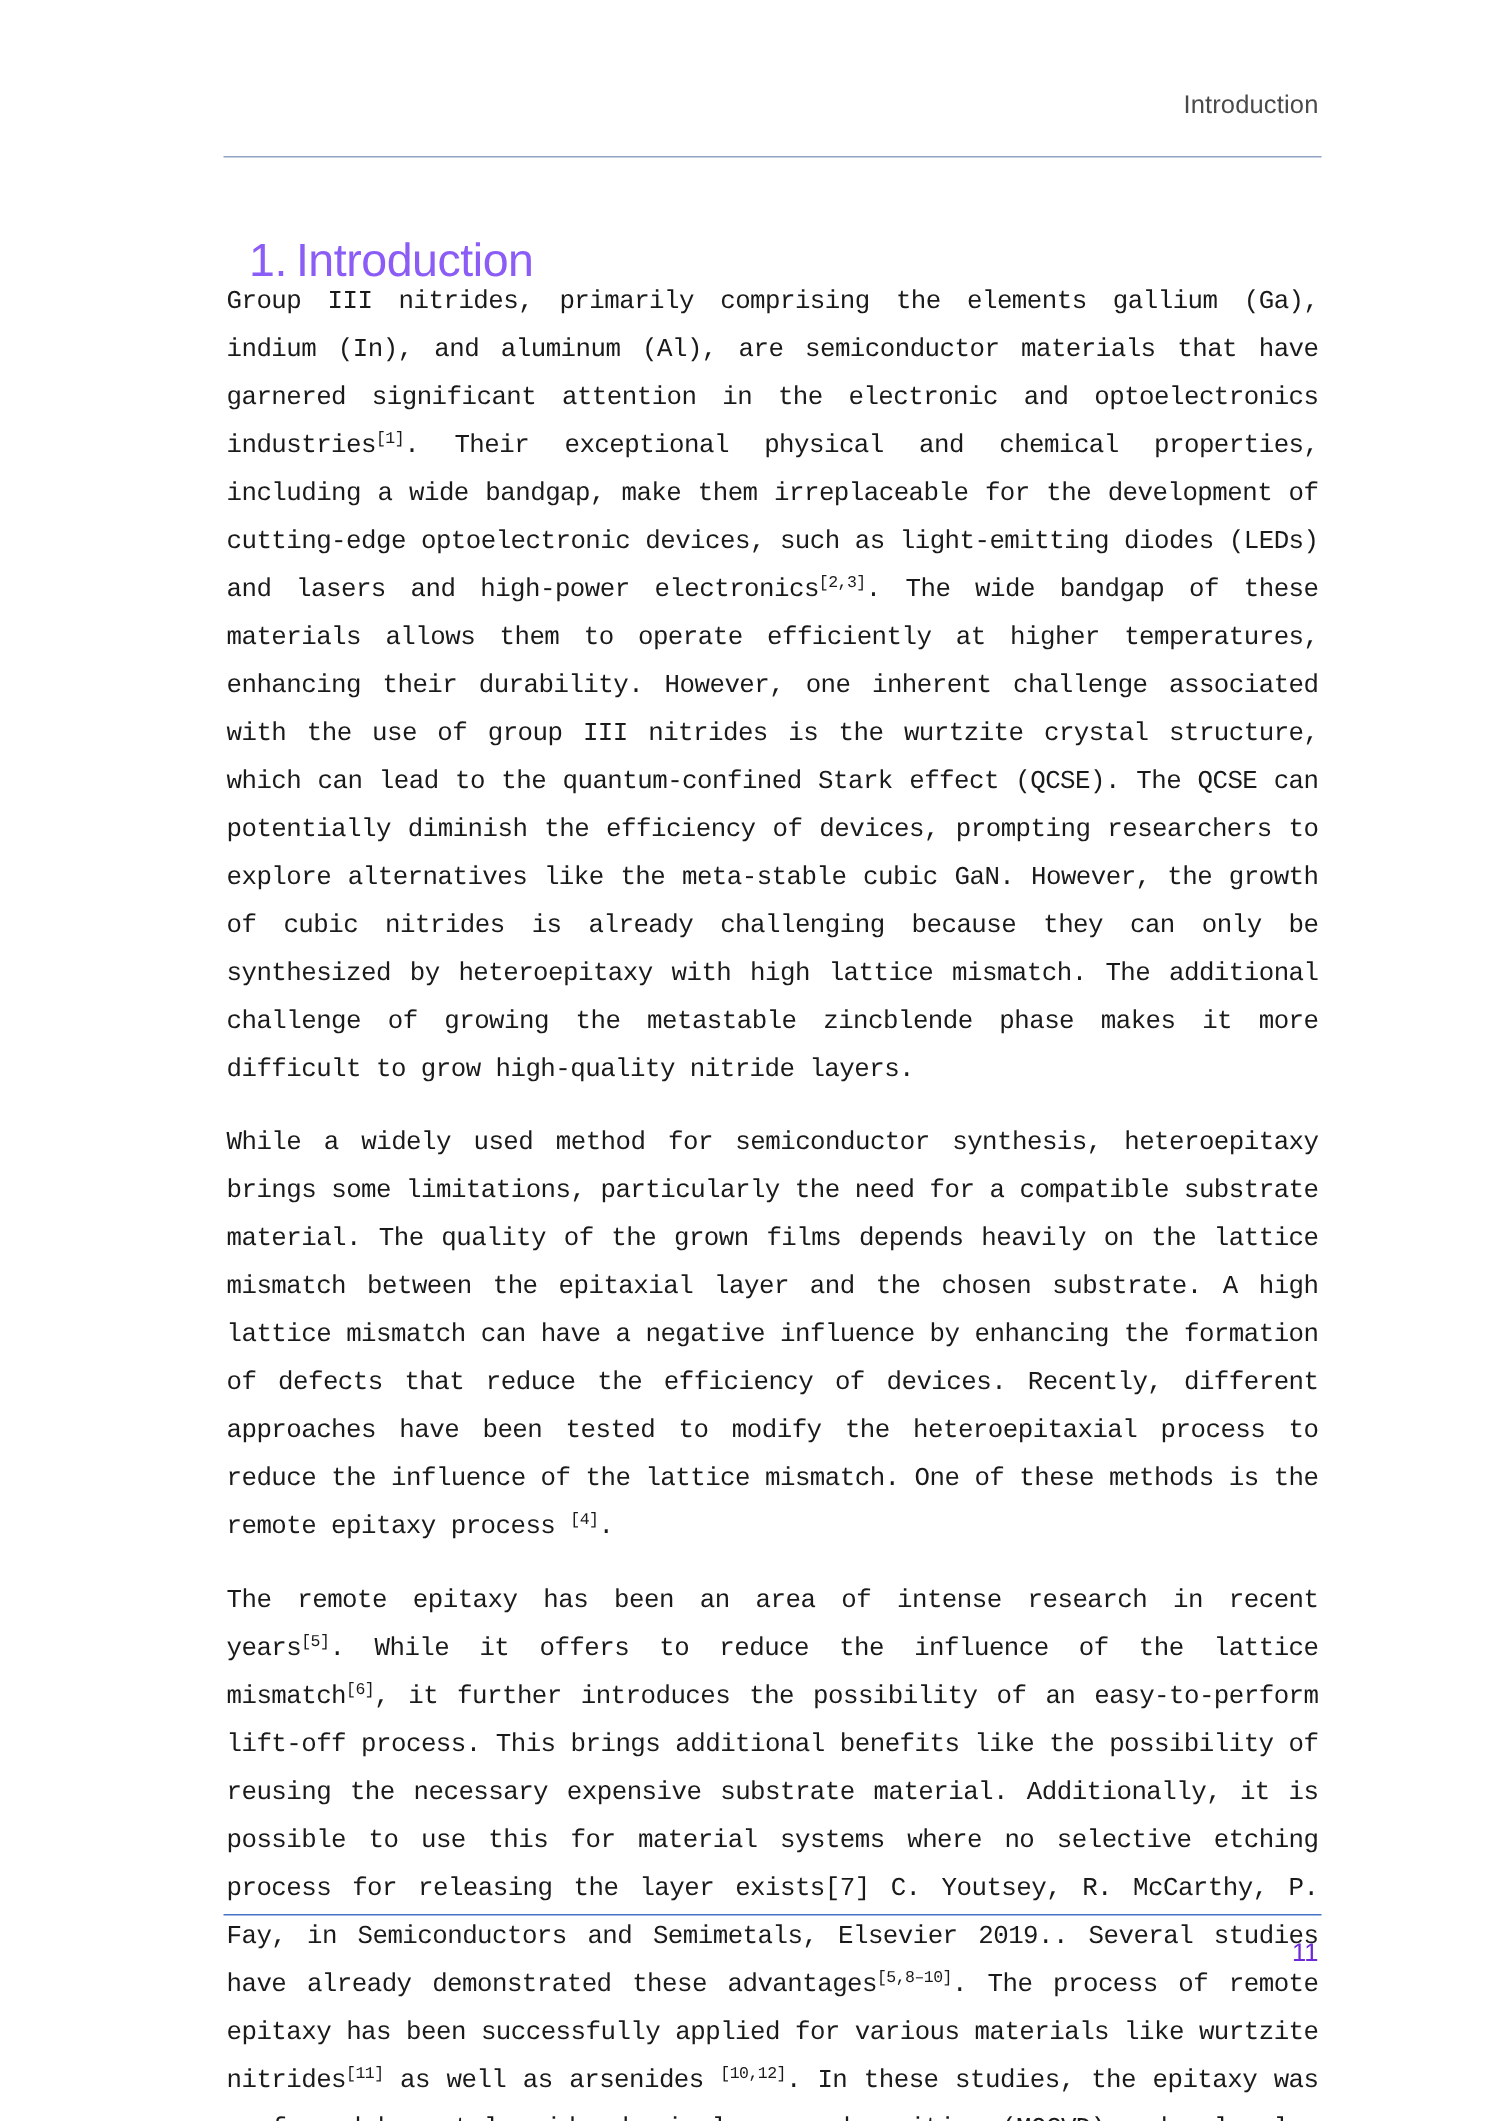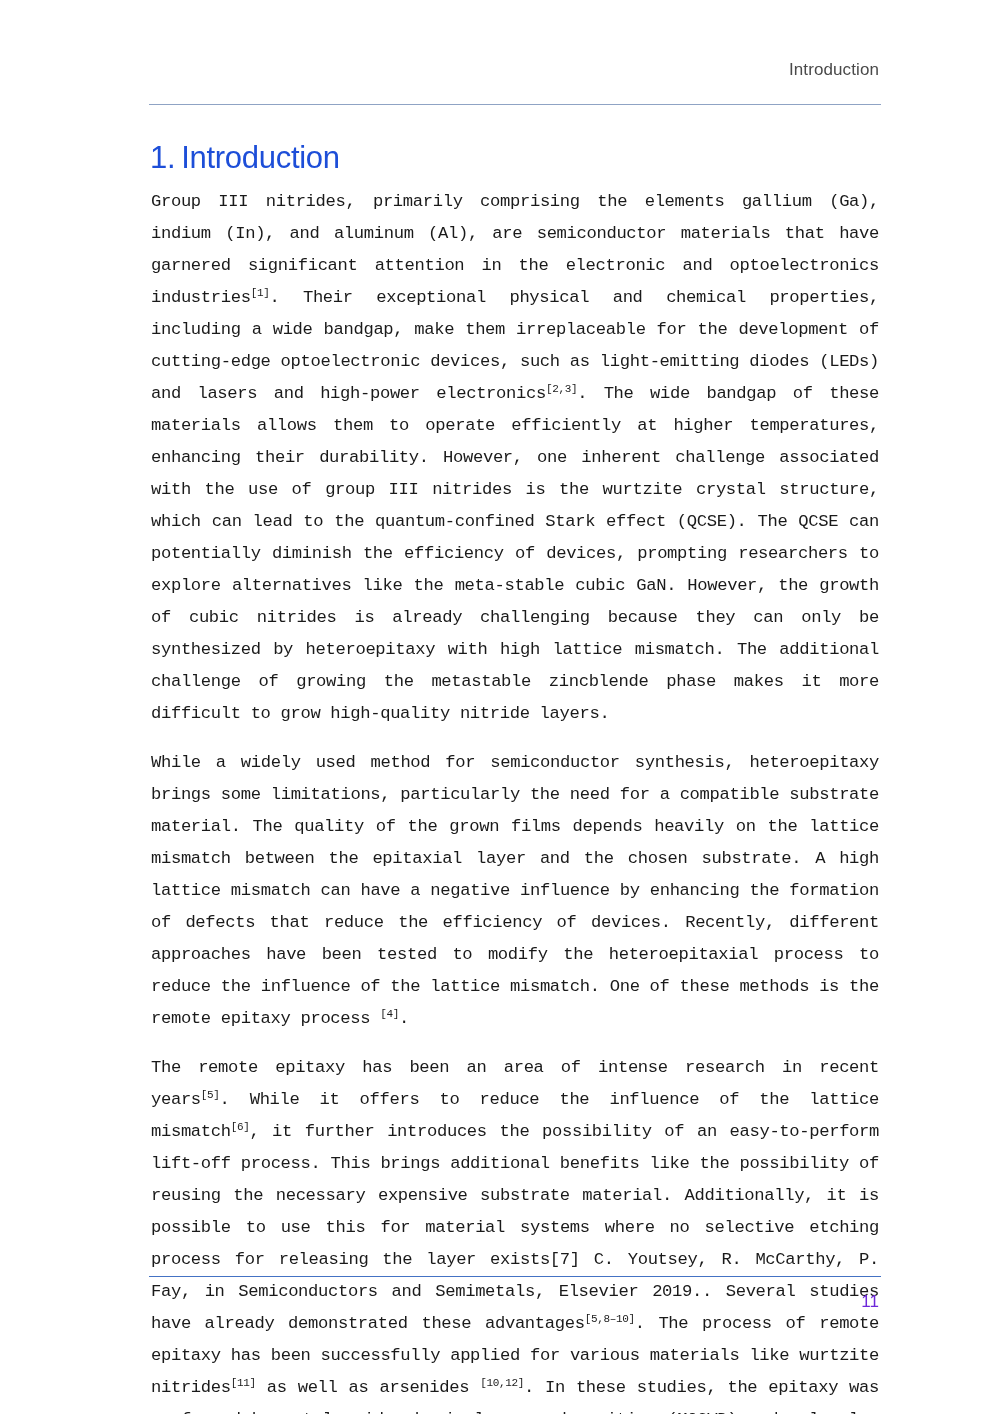--- a/index.html
+++ b/index.html
@@ -28,24 +28,24 @@
       top: 104px;
       left: 149px;
       width: 732px;
       height: 0;
       border-top: 1px solid #8fa3c4;
     }
     .chapter-heading {
       position: absolute;
       top: 140px;
       left: 150px;
-      margin: 0;
+      margin: 16px;
       font-size: 31px;
       font-weight: normal;
-      color: #1d4ed8;
+      color: #8b5cf6;
       letter-spacing: -0.3px;
     }
     .chapter-heading .num { margin-right: 6px; }
     .body-text {
       position: absolute;
       top: 186px;
       left: 151px;
       width: 728px;
       font-family: Liberation Mono, monospace;
     }

